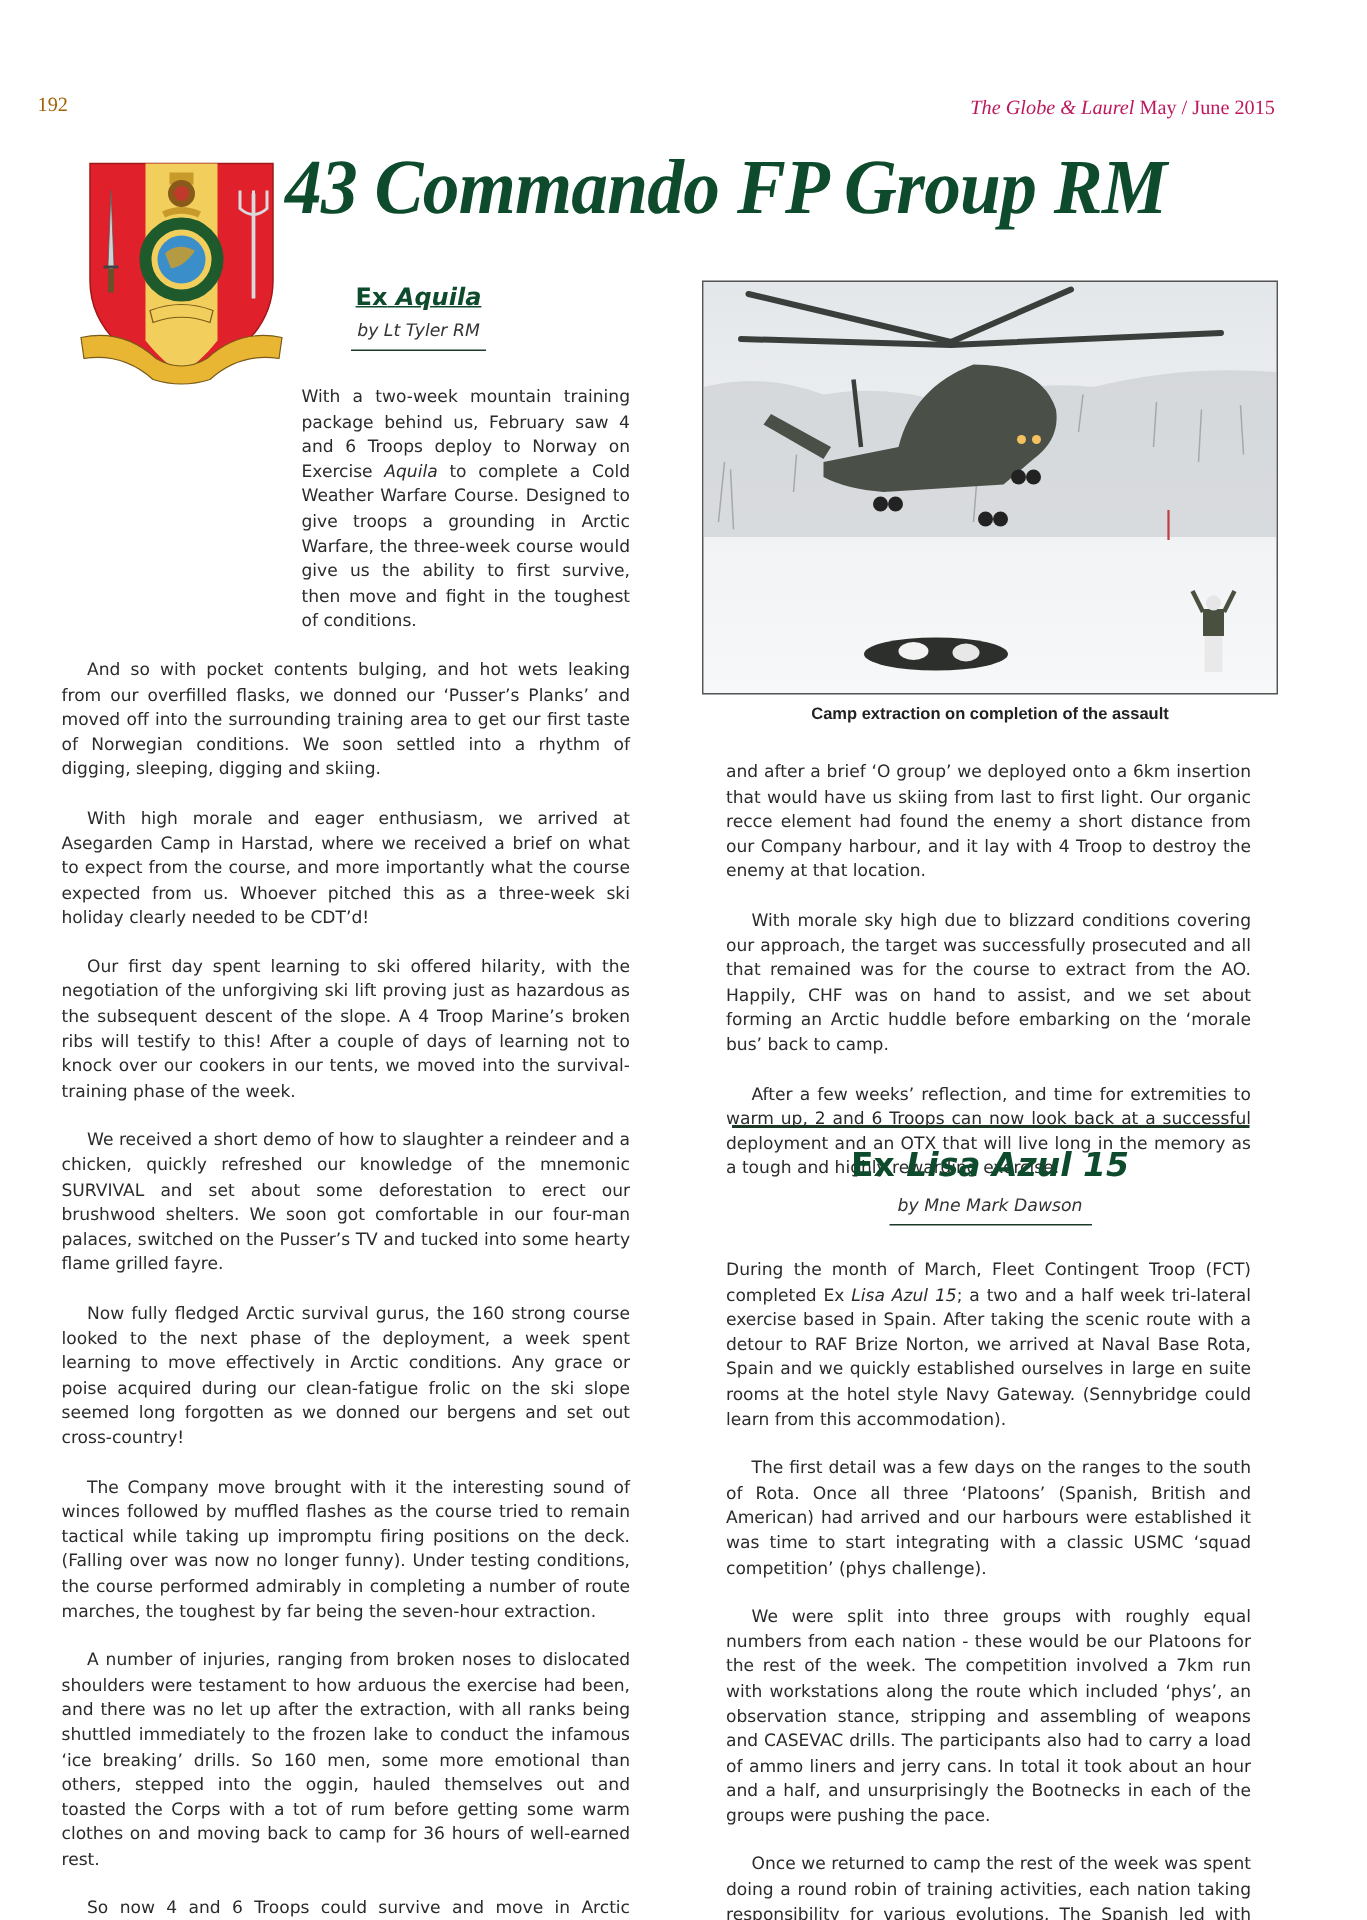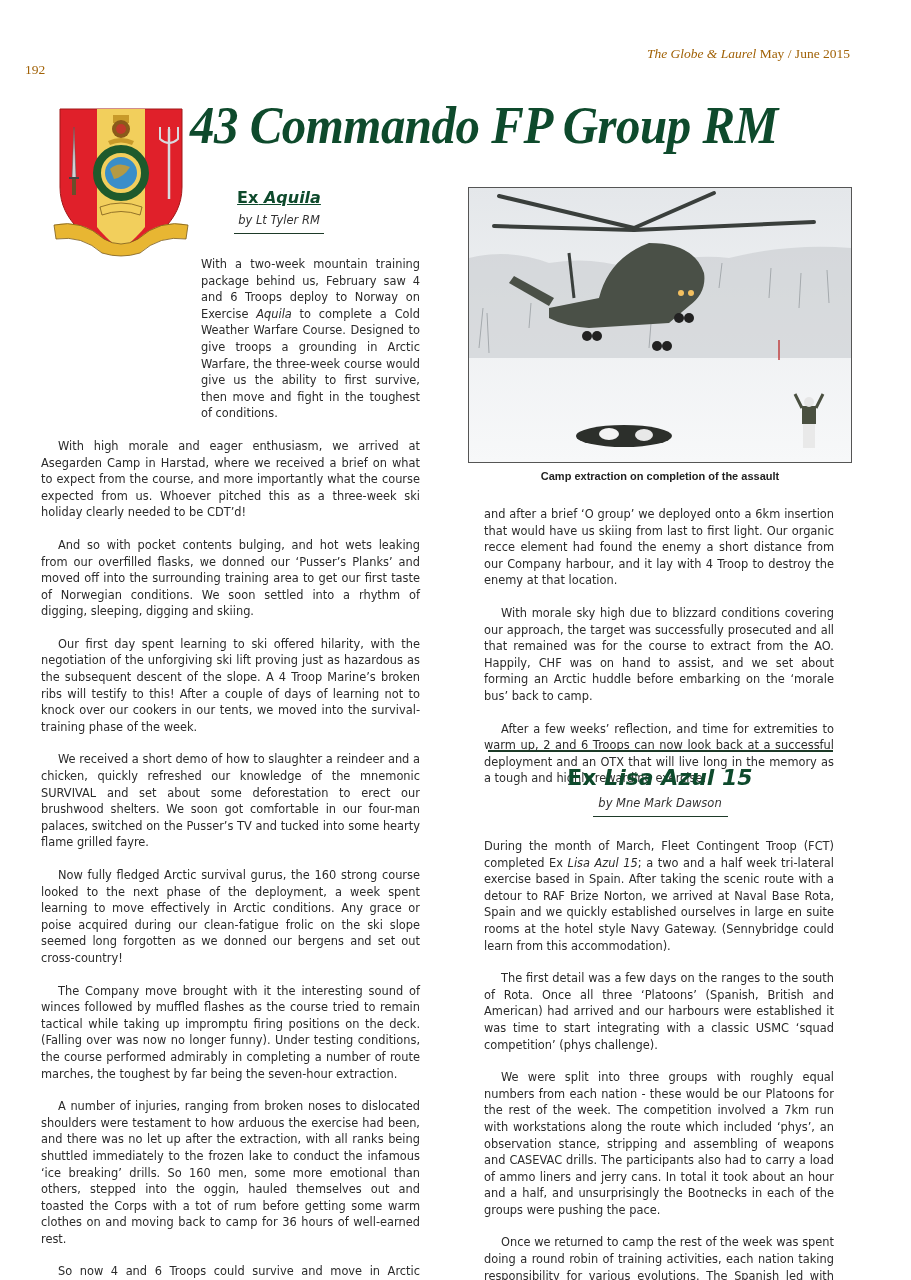--- a/index.html
+++ b/index.html
@@ -1,18 +1,18 @@
 <!DOCTYPE html>
 <html><head>
   <meta charset="utf-8">
   <style>
     html, body { margin: 0; padding: 0; background: #ffffff; }
     body { width: 911px; height: 1280px; position: relative; overflow: hidden; color: #2b2b2b; }
     .page-num { position: absolute; left: 25px; top: 62px; font-family: "Liberation Serif", serif; font-size: 13.5px; color: #a16207; }
-    .running-head { position: absolute; right: 61px; top: 46px; font-family: "Liberation Serif", serif; font-size: 13.5px; color: #a16207; }
+    .running-head { position: absolute; right: 61px; top: 64px; font-family: "Liberation Serif", serif; font-size: 13.5px; color: #be185d; }
     .running-head i { font-style: italic; }
     .main-title { position: absolute; left: 190px; top: 100px; font-family: "Liberation Serif", serif; font-style: italic; font-weight: bold; font-size: 52px; color: #0e4a2c; letter-spacing: -0.5px; white-space: nowrap; line-height: 1; transform: scaleX(0.94); transform-origin: left top; }
     .crest { position: absolute; left: 52px; top: 107px; width: 138px; height: 150px; }
     .col { position: absolute; font-family: "DejaVu Sans", sans-serif; font-size: 11.4px; line-height: 16.6px; text-align: justify; color: #2b2b2b; }
     .col p { margin: 16px; text-indent: 17px; }
     .col p.noindent { text-indent: 0; }
     .col-left { left: 25px; top: 240px; width: 411px; }
     .col-right { left: 468px; top: 490px; width: 382px; }
     .section-title { font-family: "DejaVu Sans", sans-serif; font-weight: bold; color: #0e4a2c; font-size: 16px; text-align: center; }
     .byline { font-family: "DejaVu Sans", sans-serif; font-style: italic; color: #333; font-size: 11.5px; text-align: center; }
@@ -65,22 +65,22 @@
 <div class="main-title">43 Commando FP Group RM</div>
 
 <div class="head1">
   <div class="section-title"><span>Ex</span> <i>Aquila</i></div>
   <div class="byline">by Lt Tyler RM</div>
   <div class="rule"></div>
 </div>
 
 <div class="col col-left">
   <p style="padding-left:160px;text-indent:0;"><span>With a two-week mountain training package behind us, February saw 4 and 6 Troops deploy to Norway on Exercise </span><i>Aquila</i><span> to complete a Cold Weather Warfare Course. Designed to give troops a grounding in Arctic Warfare, the three-week course would give us the ability to first survive, then move and fight in the toughest of conditions.</span></p>
+  <p>And so with pocket contents bulging, and hot wets leaking from our overfilled flasks, we donned our ‘Pusser’s Planks’ and moved off into the surrounding training area to get our first taste of Norwegian conditions. We soon settled into a rhythm of digging, sleeping, digging and skiing.</p>
   <p>With high morale and eager enthusiasm, we arrived at Asegarden Camp in Harstad, where we received a brief on what to expect from the course, and more importantly what the course expected from us. Whoever pitched this as a three-week ski holiday clearly needed to be CDT’d!</p>
-  <p>And so with pocket contents bulging, and hot wets leaking from our overfilled flasks, we donned our ‘Pusser’s Planks’ and moved off into the surrounding training area to get our first taste of Norwegian conditions. We soon settled into a rhythm of digging, sleeping, digging and skiing.</p>
   <p>Our first day spent learning to ski offered hilarity, with the negotiation of the unforgiving ski lift proving just as hazardous as the subsequent descent of the slope. A 4 Troop Marine’s broken ribs will testify to this! After a couple of days of learning not to knock over our cookers in our tents, we moved into the survival-training phase of the week.</p>
   <p>We received a short demo of how to slaughter a reindeer and a chicken, quickly refreshed our knowledge of the mnemonic SURVIVAL and set about some deforestation to erect our brushwood shelters. We soon got comfortable in our four-man palaces, switched on the Pusser’s TV and tucked into some hearty flame grilled fayre.</p>
   <p>Now fully fledged Arctic survival gurus, the 160 strong course looked to the next phase of the deployment, a week spent learning to move effectively in Arctic conditions. Any grace or poise acquired during our clean-fatigue frolic on the ski slope seemed long forgotten as we donned our bergens and set out cross-country!</p>
   <p>The Company move brought with it the interesting sound of winces followed by muffled flashes as the course tried to remain tactical while taking up impromptu firing positions on the deck. (Falling over was now no longer funny). Under testing conditions, the course performed admirably in completing a number of route marches, the toughest by far being the seven-hour extraction.</p>
   <p>A number of injuries, ranging from broken noses to dislocated shoulders were testament to how arduous the exercise had been, and there was no let up after the extraction, with all ranks being shuttled immediately to the frozen lake to conduct the infamous ‘ice breaking’ drills. So 160 men, some more emotional than others, stepped into the oggin, hauled themselves out and toasted the Corps with a tot of rum before getting some warm clothes on and moving back to camp for 36 hours of well-earned rest.</p>
   <p><span>So now 4 and 6 Troops could survive and move in Arctic conditions, all that remained was to learn to fight. Conveniently, during our brief stand easy, enemy forces had moved into the AO and the Norwegian government required the assistance of 160 </span><i>nearly</i><span> trained Arctic soldiers to deal with the threat. Our OC Capt Peek volunteered our services,</span></p>
 </div>
 
 <div class="photo" title="Merlin helicopter hovering over snowfield with troops in Arctic huddle and marshaller">
   <svg width="382" height="274" viewBox="0 0 382 274">

